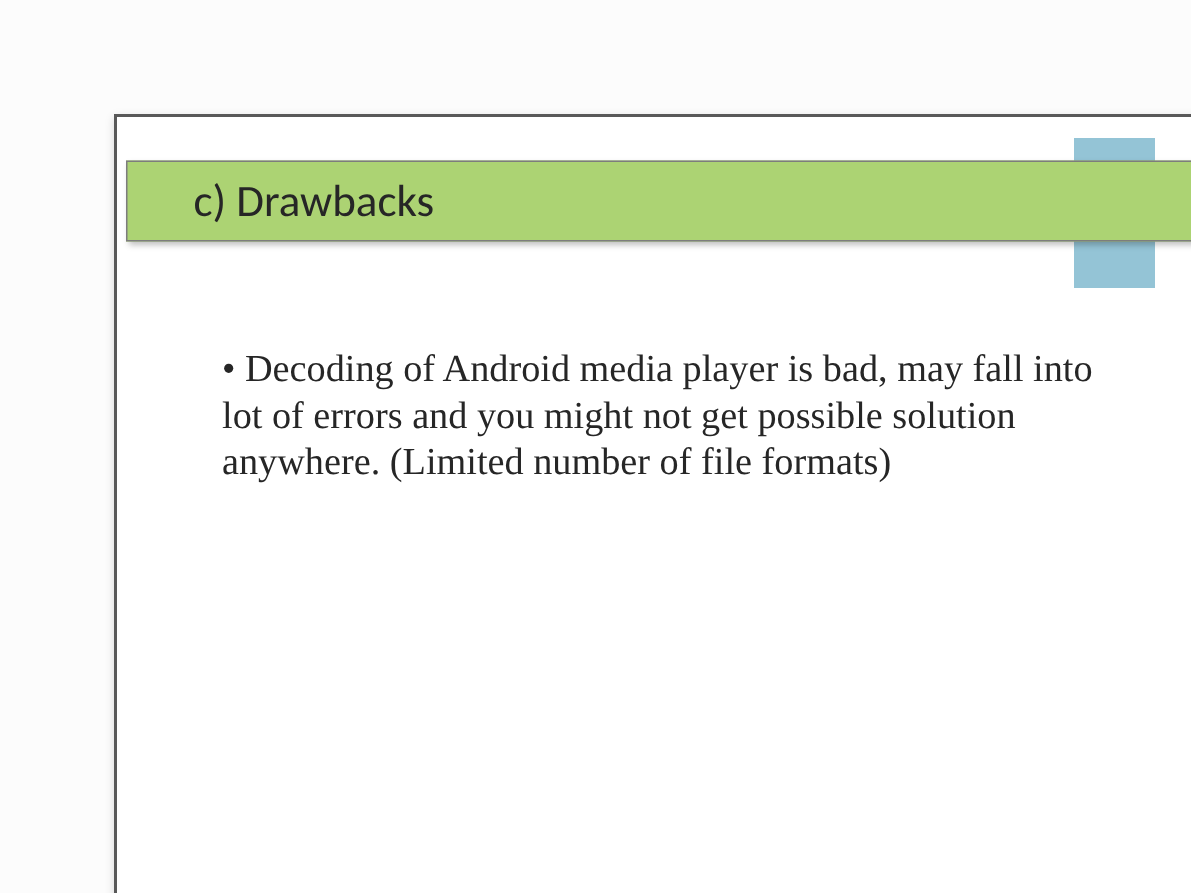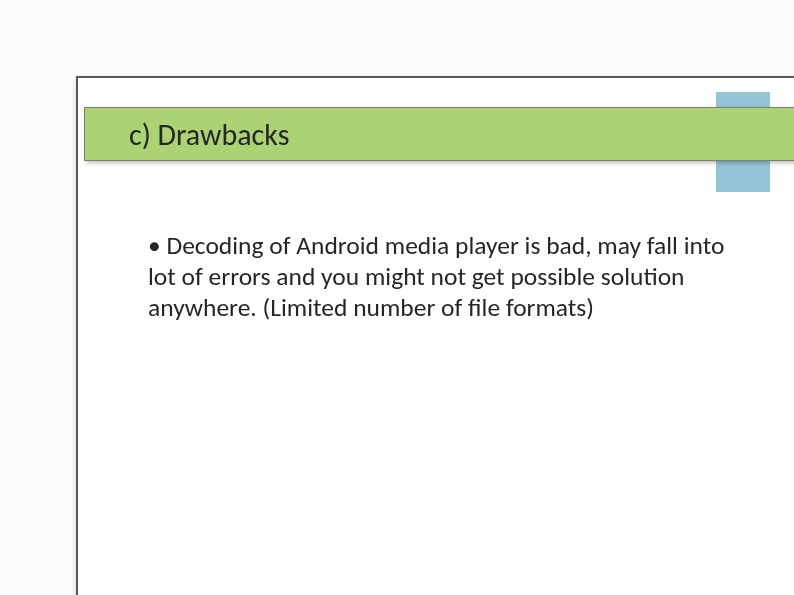--- a/index.html
+++ b/index.html
@@ -54,20 +54,21 @@
     font-weight: 400;
   }
   .content {
     position: absolute;
     top: 120px;
     left: 38px;
     right: 60px;
     color: #262626;
     font-size: 25.5px;
     line-height: 1.22;
+    font-family: Liberation Serif, serif;
   }
   .bullet-item {
     margin-bottom: 2px;
   }
 </style>
 </head>
 <body>
 
 <div class="slide">
   <div class="frame">

